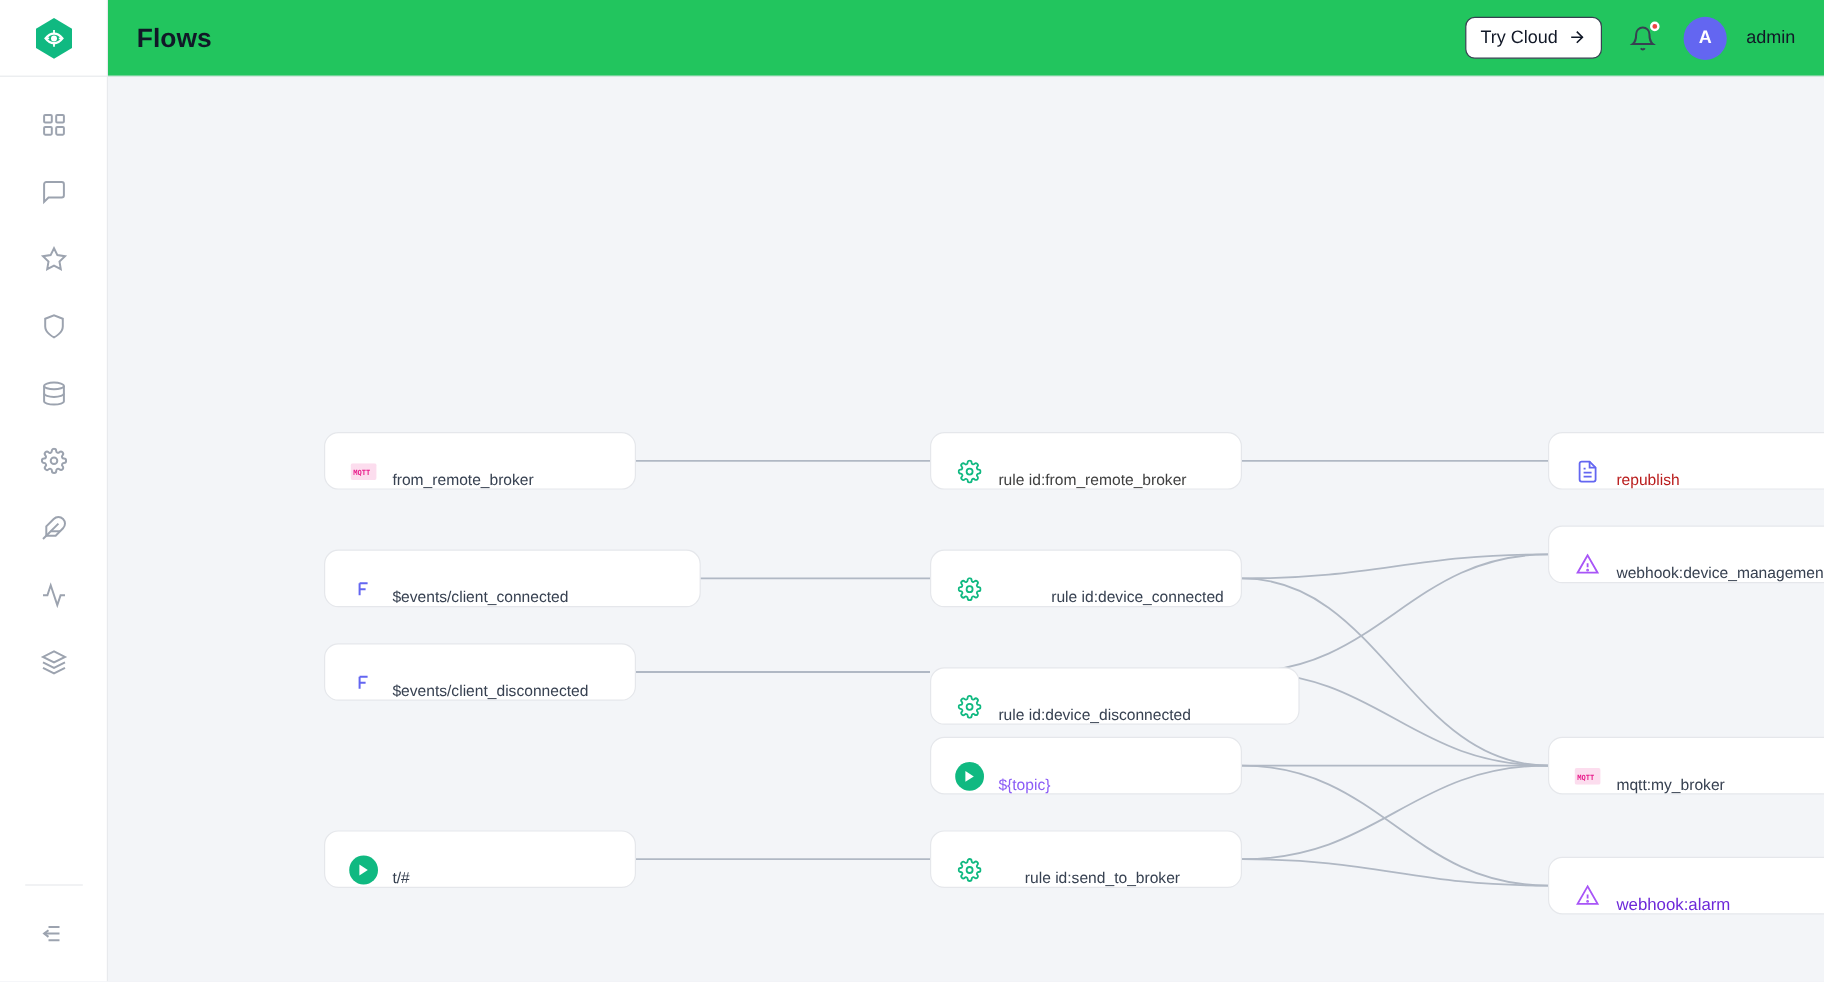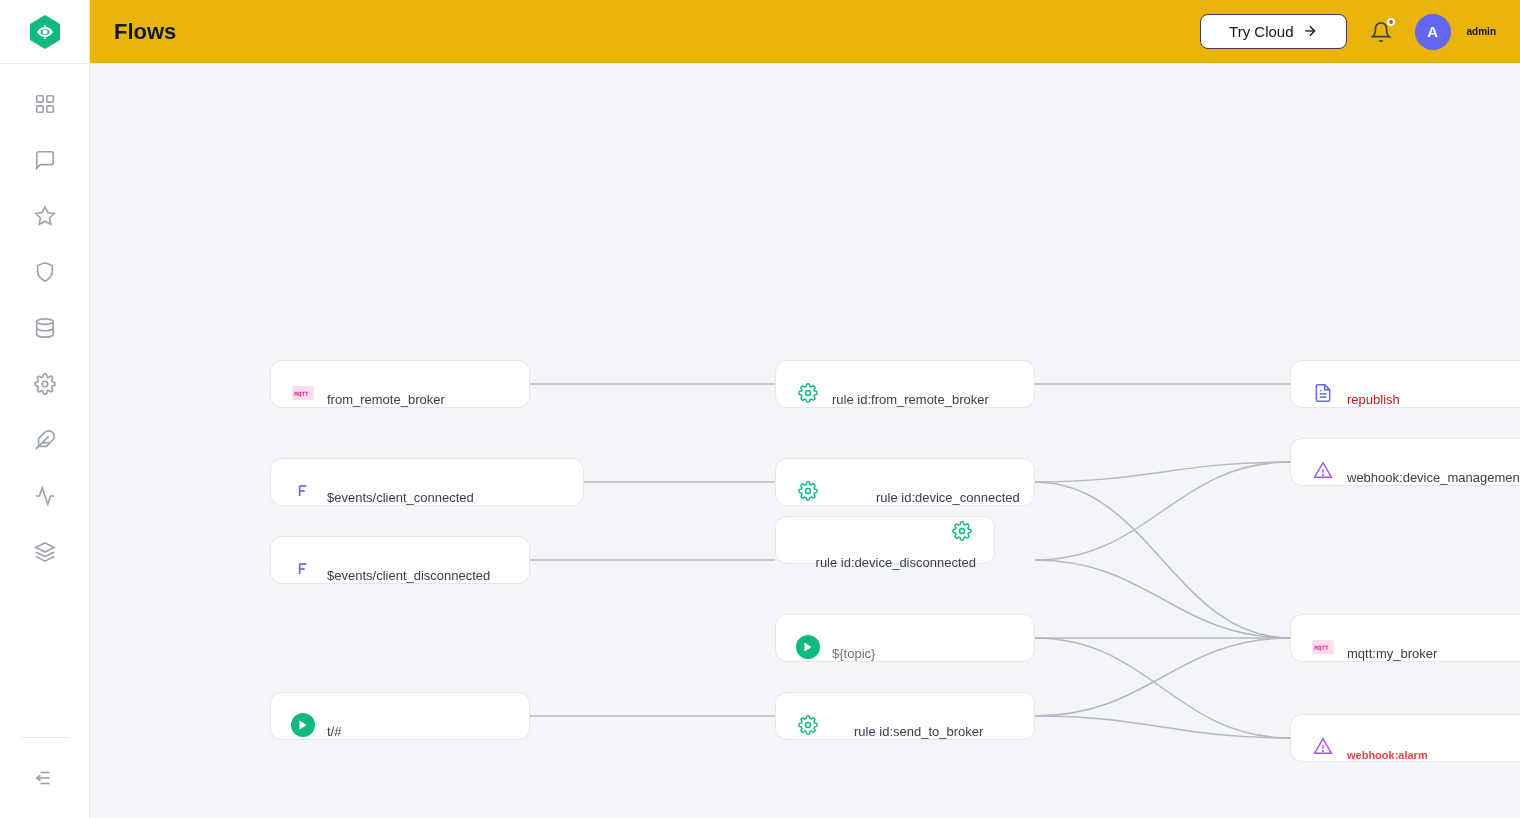--- a/index.html
+++ b/index.html
@@ -55,40 +55,40 @@
     .main {
       flex: 1;
       display: flex;
       flex-direction: column;
       overflow: hidden;
     }
 
     
     .header {
       height: 64px;
-      background: #eab308;
+      background: #22c55e;
       border-bottom: 1px solid #e8eaed;
       display: flex;
       align-items: center;
       padding: 0 24px;
       gap: 16px;
     }
     .header-title {
       font-size: 22px;
       font-weight: 700;
       color: #111827;
       flex: 1;
     }
     .try-cloud-btn {
       display: flex;
       align-items: flex-start;
       gap: 8px;
       border: 1.5px solid #374151;
       border-radius: 8px;
-      padding: 8px 28px;
+      padding: 8px 12px;
       font-size: 15px;
       font-weight: 500;
       background: #fff;
       cursor: pointer;
       color: #111827;
     }
     .notification-icon {
       position: relative;
       width: 36px;
       height: 36px;
@@ -114,22 +114,22 @@
       background: #6366f1;
       border-radius: 50%;
       display: flex;
       align-items: center;
       justify-content: center;
       color: #fff;
       font-weight: 700;
       font-size: 15px;
     }
     .user-name {
-      font-size: 10px;
-      font-weight: 700;
+      font-size: 15px;
+      font-weight: 400;
       color: #111827;
     }
 
     
     .canvas {
       flex: 1;
       background: #f3f5f8;
       position: relative;
       overflow: hidden;
     }
@@ -347,38 +347,38 @@
       </div>
       <div class="flow-node" id="node-rule2" style="left: 685px; top: 394px; width: 260px;">
         <div class="node-icon">
           <svg width="20" height="20" viewBox="0 0 24 24" fill="none" stroke="#10b981" stroke-width="1.8">
       <circle cx="12" cy="12" r="3"></circle>
       <path d="M19.4 15a1.65 1.65 0 00.33 1.82l.06.06a2 2 0 010 2.83 2 2 0 01-2.83 0l-.06-.06a1.65 1.65 0 00-1.82-.33 1.65 1.65 0 00-1 1.51V21a2 2 0 01-4 0v-.09A1.65 1.65 0 009 19.4a1.65 1.65 0 00-1.82.33l-.06.06a2 2 0 01-2.83-2.83l.06-.06A1.65 1.65 0 004.68 15a1.65 1.65 0 00-1.51-1H3a2 2 0 010-4h.09A1.65 1.65 0 004.6 9a1.65 1.65 0 00-.33-1.82l-.06-.06a2 2 0 012.83-2.83l.06.06A1.65 1.65 0 009 4.68a1.65 1.65 0 001-1.51V3a2 2 0 014 0v.09a1.65 1.65 0 001 1.51 1.65 1.65 0 001.82-.33l.06-.06a2 2 0 012.83 2.83l-.06.06A1.65 1.65 0 0019.4 9a1.65 1.65 0 001.51 1H21a2 2 0 010 4h-.09a1.65 1.65 0 00-1.51 1z"></path>
     </svg>
         </div>
         <span style="font-size: 13px; color: rgb(55, 65, 81); margin-left: 44px;">rule id:device_connected</span>
       </div>
-      <div class="flow-node" id="node-rule3" style="left: 685px; top: 452px; width: 220px; flex-direction: column;">
+      <div class="flow-node" id="node-rule3" style="left: 685px; top: 492px; width: 308px;">
         <div class="node-icon">
           <svg width="20" height="20" viewBox="0 0 24 24" fill="none" stroke="#10b981" stroke-width="1.8">
       <circle cx="12" cy="12" r="3"></circle>
       <path d="M19.4 15a1.65 1.65 0 00.33 1.82l.06.06a2 2 0 010 2.83 2 2 0 01-2.83 0l-.06-.06a1.65 1.65 0 00-1.82-.33 1.65 1.65 0 00-1 1.51V21a2 2 0 01-4 0v-.09A1.65 1.65 0 009 19.4a1.65 1.65 0 00-1.82.33l-.06.06a2 2 0 01-2.83-2.83l.06-.06A1.65 1.65 0 004.68 15a1.65 1.65 0 00-1.51-1H3a2 2 0 010-4h.09A1.65 1.65 0 004.6 9a1.65 1.65 0 00-.33-1.82l-.06-.06a2 2 0 012.83-2.83l.06.06A1.65 1.65 0 009 4.68a1.65 1.65 0 001-1.51V3a2 2 0 014 0v.09a1.65 1.65 0 001 1.51 1.65 1.65 0 001.82-.33l.06-.06a2 2 0 012.83 2.83l-.06.06A1.65 1.65 0 0019.4 9a1.65 1.65 0 001.51 1H21a2 2 0 010 4h-.09a1.65 1.65 0 00-1.51 1z"></path>
     </svg>
         </div>
         <span style="font-size: 13px; color: rgb(55, 65, 81);">rule id:device_disconnected</span>
       </div>
       <div class="flow-node" id="node-rule4" style="left: 685px; top: 550px; width: 260px;">
         <div class="node-icon">
           <div style="width:24px;height:24px;background:#10b981;border-radius:50%;display:flex;align-items:center;justify-content:center;">
       <svg width="12" height="12" viewBox="0 0 24 24" fill="white">
               <polygon points="5 3 19 12 5 21 5 3"></polygon>
             </svg>
     </div>
         </div>
-        <span style="font-size: 13px; color: #737373;">${topic}</span>
+        <span style="font-size: 13px; color: #8b5cf6;">${topic}</span>
       </div>
       <div class="flow-node" id="node-rule5" style="left: 685px; top: 628px; width: 260px; gap: 32px;">
         <div class="node-icon">
           <svg width="20" height="20" viewBox="0 0 24 24" fill="none" stroke="#10b981" stroke-width="1.8">
       <circle cx="12" cy="12" r="3"></circle>
       <path d="M19.4 15a1.65 1.65 0 00.33 1.82l.06.06a2 2 0 010 2.83 2 2 0 01-2.83 0l-.06-.06a1.65 1.65 0 00-1.82-.33 1.65 1.65 0 00-1 1.51V21a2 2 0 01-4 0v-.09A1.65 1.65 0 009 19.4a1.65 1.65 0 00-1.82.33l-.06.06a2 2 0 01-2.83-2.83l.06-.06A1.65 1.65 0 004.68 15a1.65 1.65 0 00-1.51-1H3a2 2 0 010-4h.09A1.65 1.65 0 004.6 9a1.65 1.65 0 00-.33-1.82l-.06-.06a2 2 0 012.83-2.83l.06.06A1.65 1.65 0 009 4.68a1.65 1.65 0 001-1.51V3a2 2 0 014 0v.09a1.65 1.65 0 001 1.51 1.65 1.65 0 001.82-.33l.06-.06a2 2 0 012.83 2.83l-.06.06A1.65 1.65 0 0019.4 9a1.65 1.65 0 001.51 1H21a2 2 0 010 4h-.09a1.65 1.65 0 00-1.51 1z"></path>
     </svg>
         </div>
         <span style="font-size: 13px; color: rgb(55, 65, 81);">rule id:send_to_broker</span>
       </div>
@@ -414,16 +414,16 @@
         <span style="font-size: 13px; color: rgb(55, 65, 81);">mqtt:my_broker</span>
       </div>
       <div class="flow-node" id="node-out4" style="left: 1200px; top: 650px; width: 260px;">
         <div class="node-icon">
           <svg width="20" height="20" viewBox="0 0 24 24" fill="none" stroke="#a855f7" stroke-width="1.8">
       <polygon points="12 2 2 19.5 22 19.5 12 2"></polygon>
       <line x1="12" y1="10" x2="12" y2="14"></line>
       <circle cx="12" cy="17" r="0.5" fill="#a855f7"></circle>
     </svg>
         </div>
-        <span style="font-size: 11px; color: #ef4444; font-weight: bold;">webhook:alarm</span>
+        <span style="font-size: 14px; color: #6d28d9;">webhook:alarm</span>
       </div>
     </div>
 </div>
 
 </body></html>

